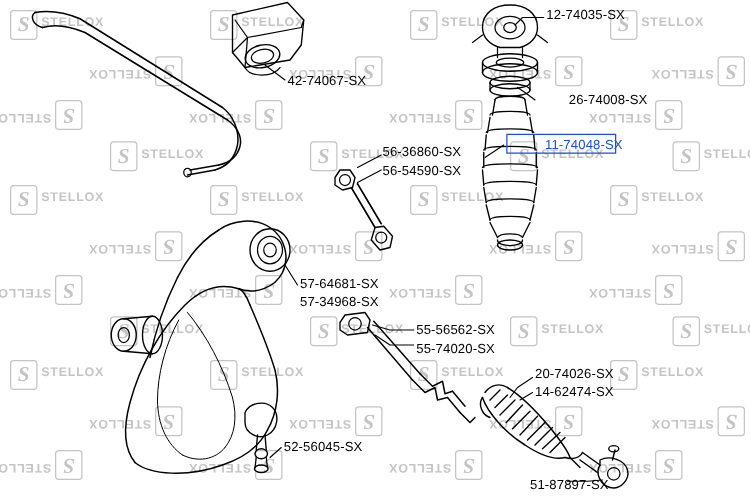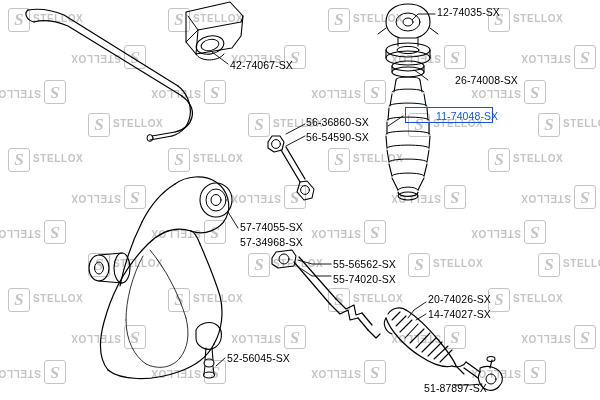--- a/index.html
+++ b/index.html
@@ -466,23 +466,23 @@
 
   <div class="label-box" id="highlight-box" style="left: 405px; top: 107px; width: 88px; height: 16px; border-color: rgb(27, 79, 216);"></div>
 
   <div id="label-layer">
       <div class="label" style="left: 437px; top: 6px; text-align: center;">12-74035-SX</div>
       <div class="label" style="left: 230px; top: 59px;">42-74067-SX</div>
       <div class="label" style="left: 430px; top: 74px; margin-left: 25px;">26-74008-SX</div>
       <div class="label" style="left: 306px; top: 116px;">56-36860-SX</div>
       <div class="label highlight" style="left: 408px; top: 110px;">11-74048-SX</div>
       <div class="label" style="left: 306px; top: 131px;">56-54590-SX</div>
-      <div class="label" style="left: 240px; top: 221px;">57-74055-SX</div>
+      <div class="label" style="left: 240px; top: 221px;">57-64681-SX</div>
       <div class="label" style="left: 240px; top: 236px;">57-34968-SX</div>
       <div class="label" style="left: 333px; top: 258px;">55-56562-SX</div>
       <div class="label" style="left: 333px; top: 273px;">55-74020-SX</div>
       <div class="label" style="left: 428px; top: 293px;">20-74026-SX</div>
-      <div class="label" style="left: 428px; top: 308px;">14-74027-SX</div>
+      <div class="label" style="left: 428px; top: 308px;">14-62474-SX</div>
       <div class="label" style="left: 227px; top: 352px;">52-56045-SX</div>
       <div class="label" style="left: 424px; top: 382px;">51-87897-SX</div>
     </div>
 
 </div>
 
 </body></html>

